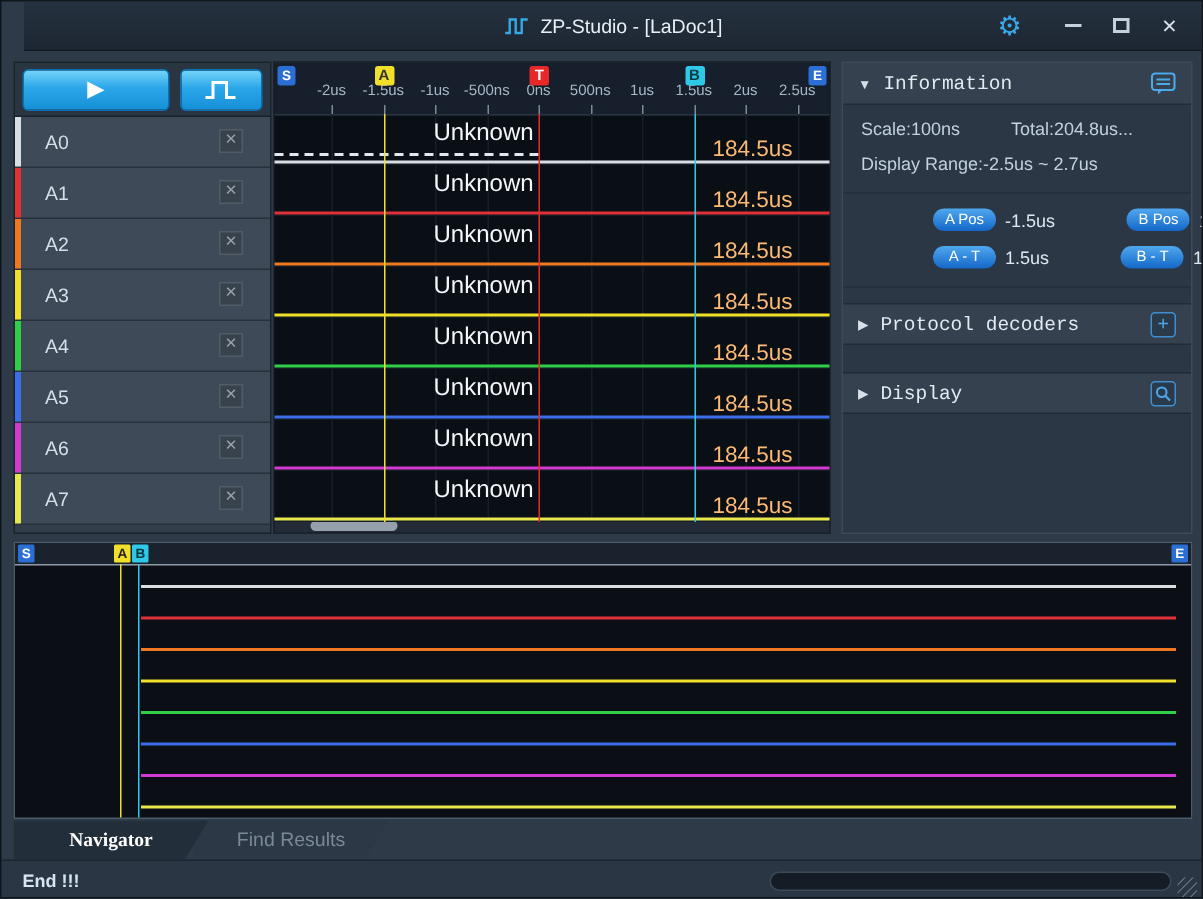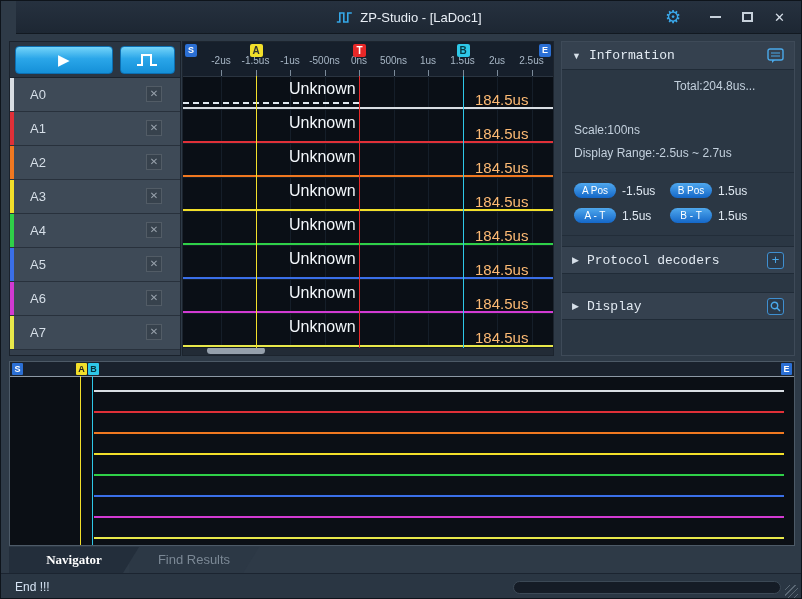--- a/index.html
+++ b/index.html
@@ -62,25 +62,25 @@
   .sec-head{position:relative;height:28px;background:#35414f;border-bottom:1px solid #202b37;
     display:flex;align-items:center;padding:0 10px;gap:8px;box-sizing:border-box;}
   .sec-head.mid{border-top:1px solid #202b37;margin-top:10px;}
   .arrow{color:#d7e0e9;font-size:9px;}
   .sec-title{color:#e2eaf2;font-size:13px;font-family:Liberation Mono, monospace;}
   .icon-box{margin-left:auto;width:17px;height:17px;border:1px solid #3f8fd0;border-radius:3px;
     color:#4aa9ea;font-size:13px;line-height:14px;text-align:center;box-sizing:border-box;background:#2b3a4a;
     display:flex;align-items:center;justify-content:center;}
   .hicon{margin-left:auto;}
   .irow{display:flex;margin:9px 12px 0 12px;color:#c3d0dd;font-size:12px;}
-  .irow .sp1{width:100px;margin-top:44px;}
+  .irow .sp1{width:100px;}
   .divider{height:1px;background:#222d39;margin-top:12px;}
   .brow{display:flex;align-items:center;margin:10px 0 0 12px;}
   .badge{display:inline-block;min-width:30px;padding:2px 6px;border-radius:9px;
-    background:linear-gradient(180deg,#4fa8ee,#1467c8);color:#fff;font-size:10px;text-align:center;}
+    background:linear-gradient(180deg,#4fa8ee,#1467c8);color:#fff;font-size:10px;text-align:center;margin-left:48px;}
   .bval{color:#dfe8f1;font-size:12px;margin-left:6px;width:48px;}
   .sec-gap{height:18px;}
 
   
   .nav{position:absolute;left:8px;top:360px;width:786px;height:185px;
     background:#0b0f15;border:1px solid #4d5a67;box-sizing:border-box;}
   .nav-strip{position:absolute;top:0;left:0;right:0;height:14px;background:#1a222d;border-bottom:1px solid #8d99a5;}
   .nav-tag{position:absolute;top:1px;width:11px;height:12px;font-size:9px;font-weight:bold;
     text-align:center;line-height:12px;border-radius:1px;}
   .nav-line{position:absolute;left:84px;right:10px;height:2px;}
@@ -88,21 +88,21 @@
 
   
   .tabs{position:absolute;left:8px;top:546px;height:26px;display:flex;}
   .tab{position:relative;width:130px;height:26px;line-height:26px;text-align:center;font-size:13px;
     color:#7b8895;background:#2c3845;margin-right:-10px;
     clip-path:polygon(0 0,100% 0,calc(100% - 16px) 100%,0 100%);cursor:pointer;}
   .tab.active{background:#232e3b;color:#ffffff;font-weight:bold;}
 
   
   .status{position:absolute;left:0;right:0;top:572px;height:27px;background:#2a3643;border-top:1px solid #1b2430;}
-  .status-text{position:absolute;left:14px;top:6px;font-size:12px;color:#d7e4f4;}
+  .status-text{position:absolute;left:14px;top:6px;font-size:12px;color:#d7e4f4;font-weight:bold;}
   .pill{position:absolute;right:20px;top:7px;width:268px;height:13px;border-radius:7px;
     background:#151c26;border:1px solid #3c4956;box-sizing:border-box;}
   .grip{position:absolute;right:3px;bottom:3px;width:13px;height:13px;
     background:repeating-linear-gradient(135deg,transparent 0 3px,#5a6774 3px 4px);}
 </style>
 </head>
 <body>
 
 <div id="screen">
 

